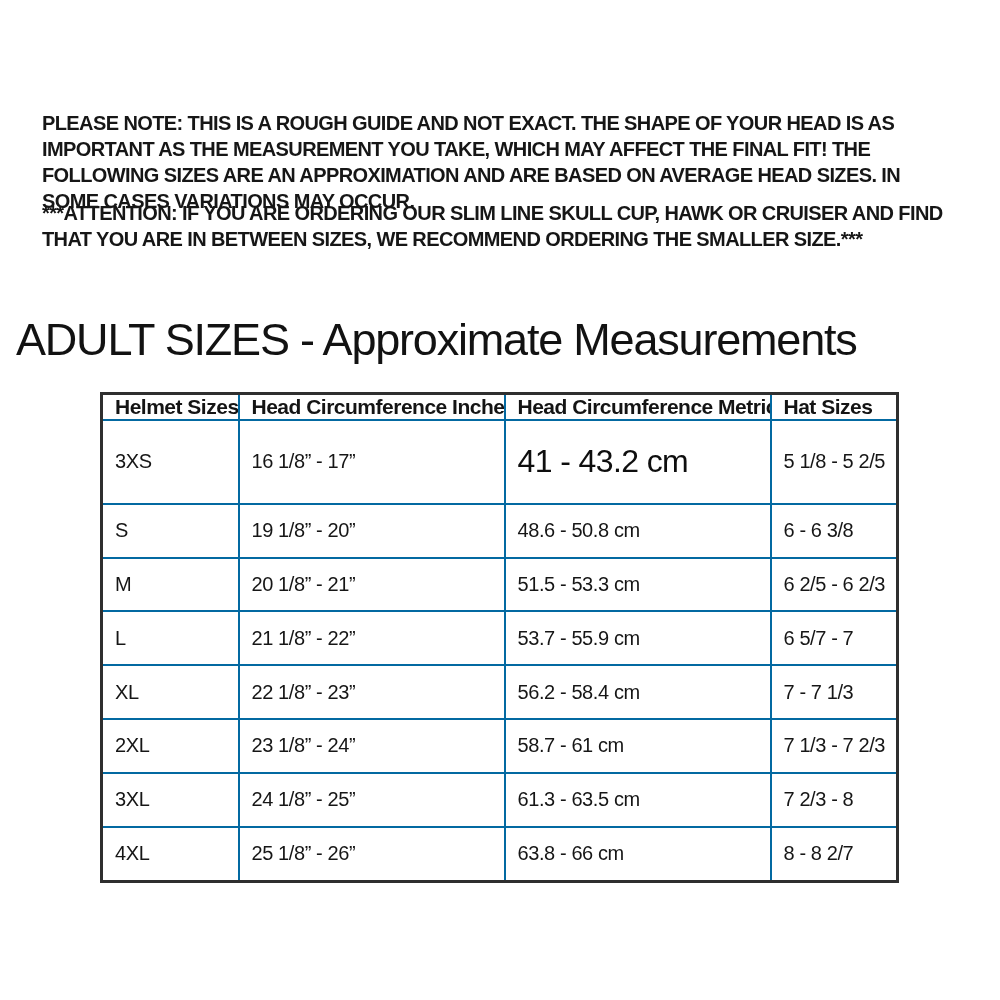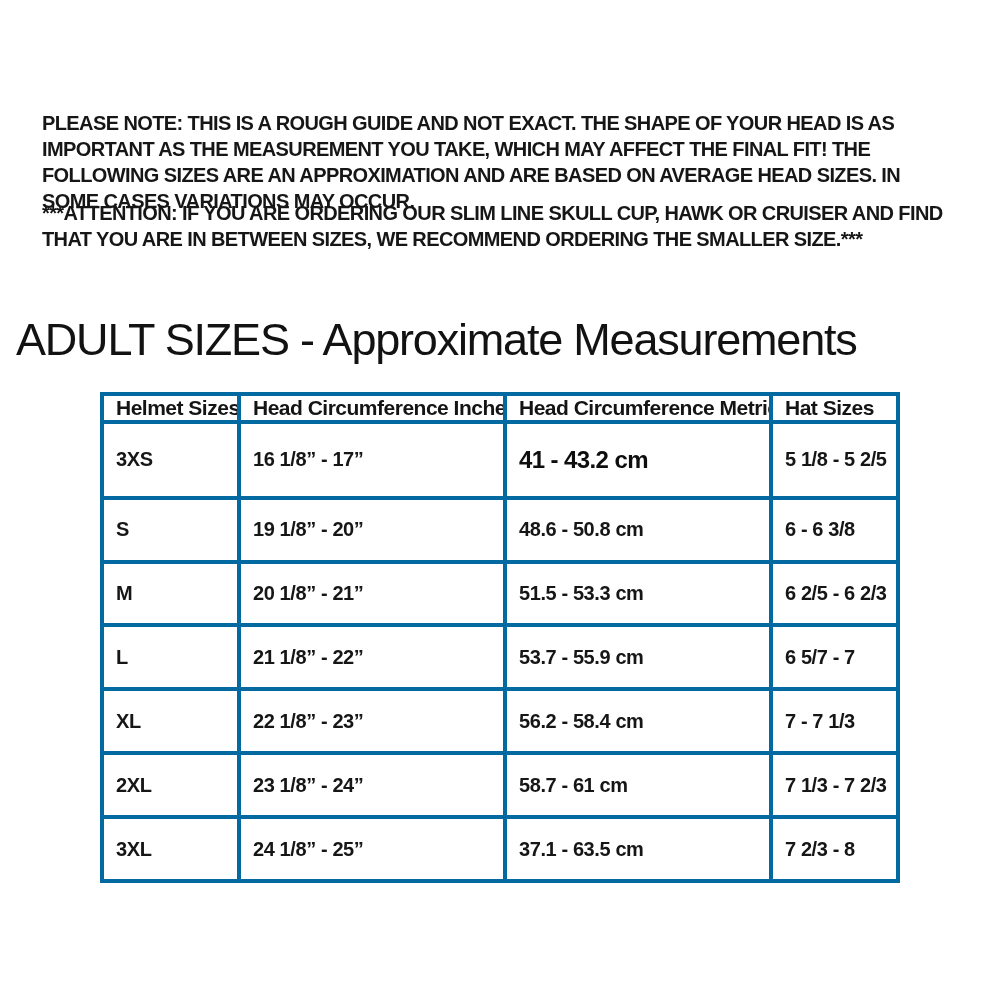--- a/index.html
+++ b/index.html
@@ -44,41 +44,41 @@
     position: absolute;
     left: 100px;
     top: 392px;
     width: 796px;
     height: 491px;
     border-collapse: collapse;
     table-layout: fixed;
     border: 3px solid #2f2f2f;
   }
   .size-table th, .size-table td {
-    border: 4px solid #0369a1;
+    border: 2px solid #0369a1;
     padding: 0 4px 0 12px;
     text-align: left;
     vertical-align: middle;
     overflow: hidden;
     white-space: nowrap;
   }
   .size-table th {
     font-size: 21px;
     font-weight: 700;
     letter-spacing: -0.5px;
     color: #141414;
   }
   .size-table td {
     font-size: 20px;
-    font-weight: 700;
+    font-weight: 400;
     letter-spacing: -0.4px;
     color: #161616;
   }
   .size-table td.metric-bold {
-    font-size: 24px;
+    font-size: 32px;
     letter-spacing: -0.6px;
     color: #0e0e0e;
   }
 </style>
 </head>
 <body>
 
 <div class="note" id="note-please">PLEASE NOTE: THIS IS A ROUGH GUIDE AND NOT EXACT. THE SHAPE OF YOUR HEAD IS AS IMPORTANT AS THE MEASUREMENT YOU TAKE, WHICH MAY AFFECT THE FINAL FIT! THE FOLLOWING SIZES ARE AN APPROXIMATION AND ARE BASED ON AVERAGE HEAD SIZES. IN SOME CASES VARIATIONS MAY OCCUR.</div>
 
 <div class="note" id="note-attention">***ATTENTION: IF YOU ARE ORDERING OUR SLIM LINE SKULL CUP, HAWK OR CRUISER AND FIND THAT YOU ARE IN BETWEEN SIZES, WE RECOMMEND ORDERING THE SMALLER SIZE.***</div>
@@ -133,17 +133,23 @@
     </tr>
     <tr>
       <td>2XL</td>
       <td>23 1/8” - 24”</td>
       <td>58.7 - 61 cm</td>
       <td>7 1/3 - 7 2/3</td>
     </tr>
     <tr>
       <td>3XL</td>
       <td>24 1/8” - 25”</td>
-      <td>37.1 - 63.5 cm</td>
+      <td>61.3 - 63.5 cm</td>
       <td>7 2/3 - 8</td>
+    </tr>
+    <tr>
+      <td>4XL</td>
+      <td>25 1/8” - 26”</td>
+      <td>63.8 - 66 cm</td>
+      <td>8 - 8 2/7</td>
     </tr>
   </tbody>
 </table>
 
 </body></html>

